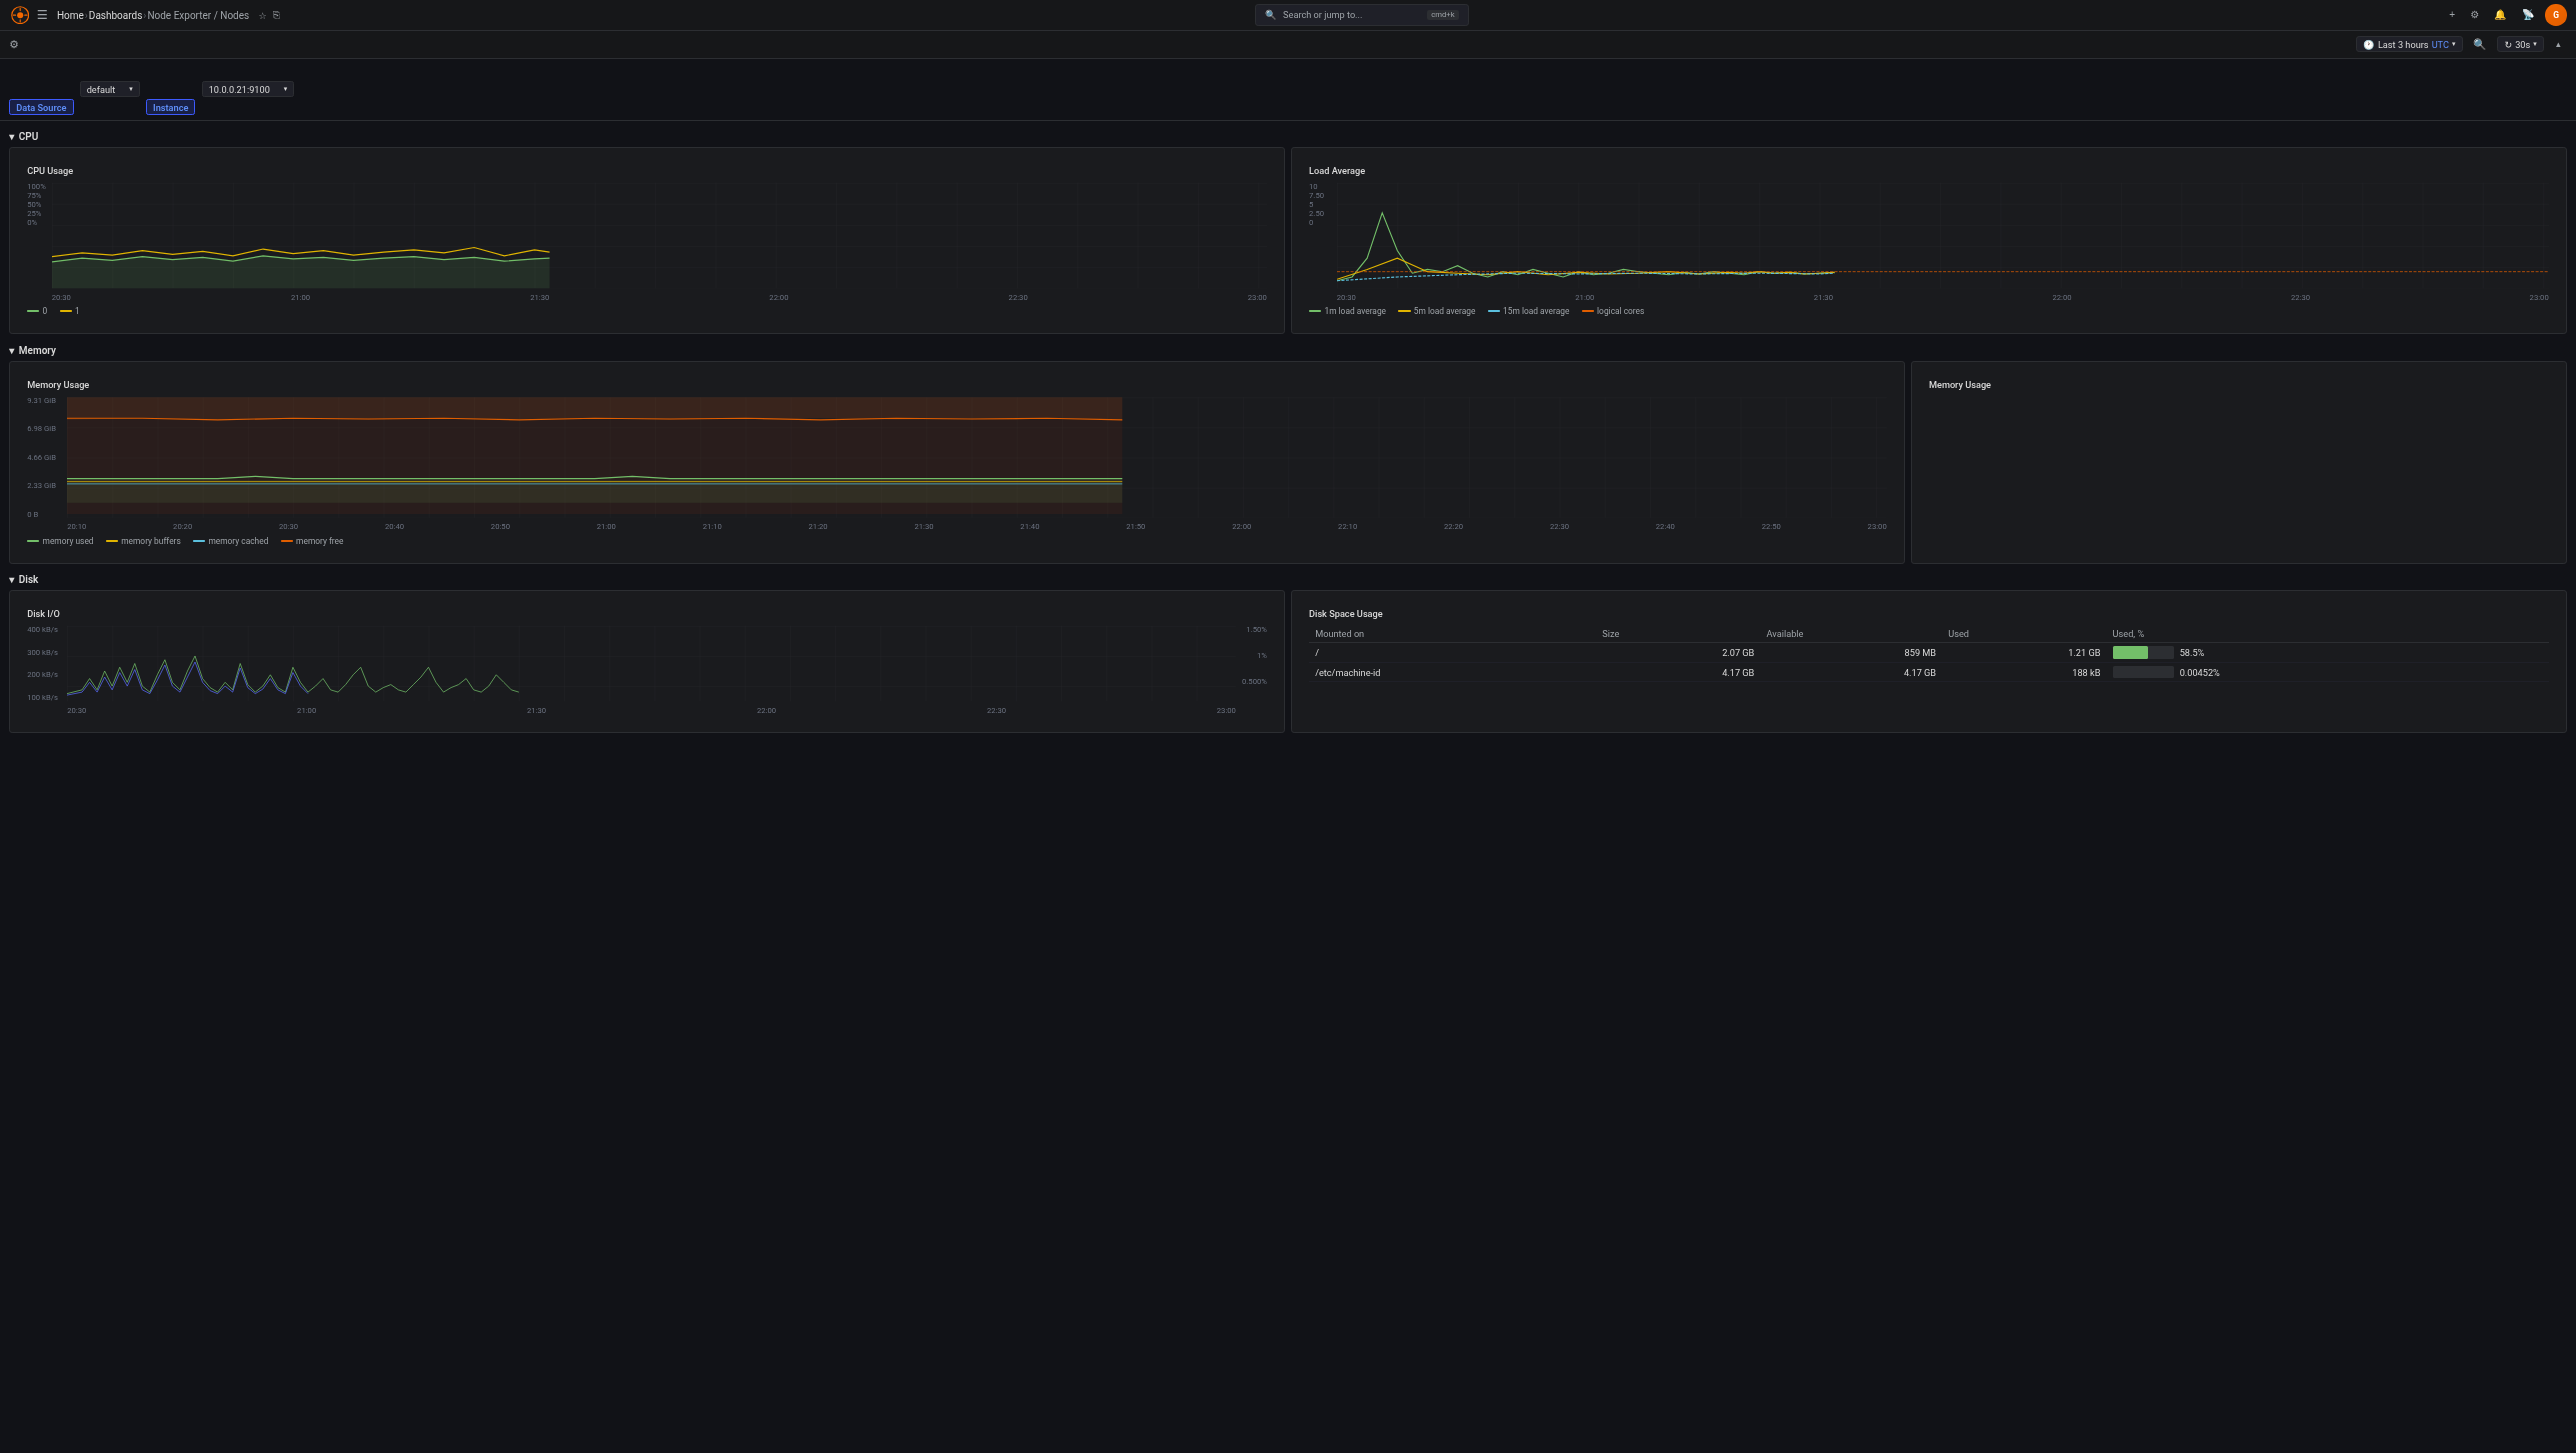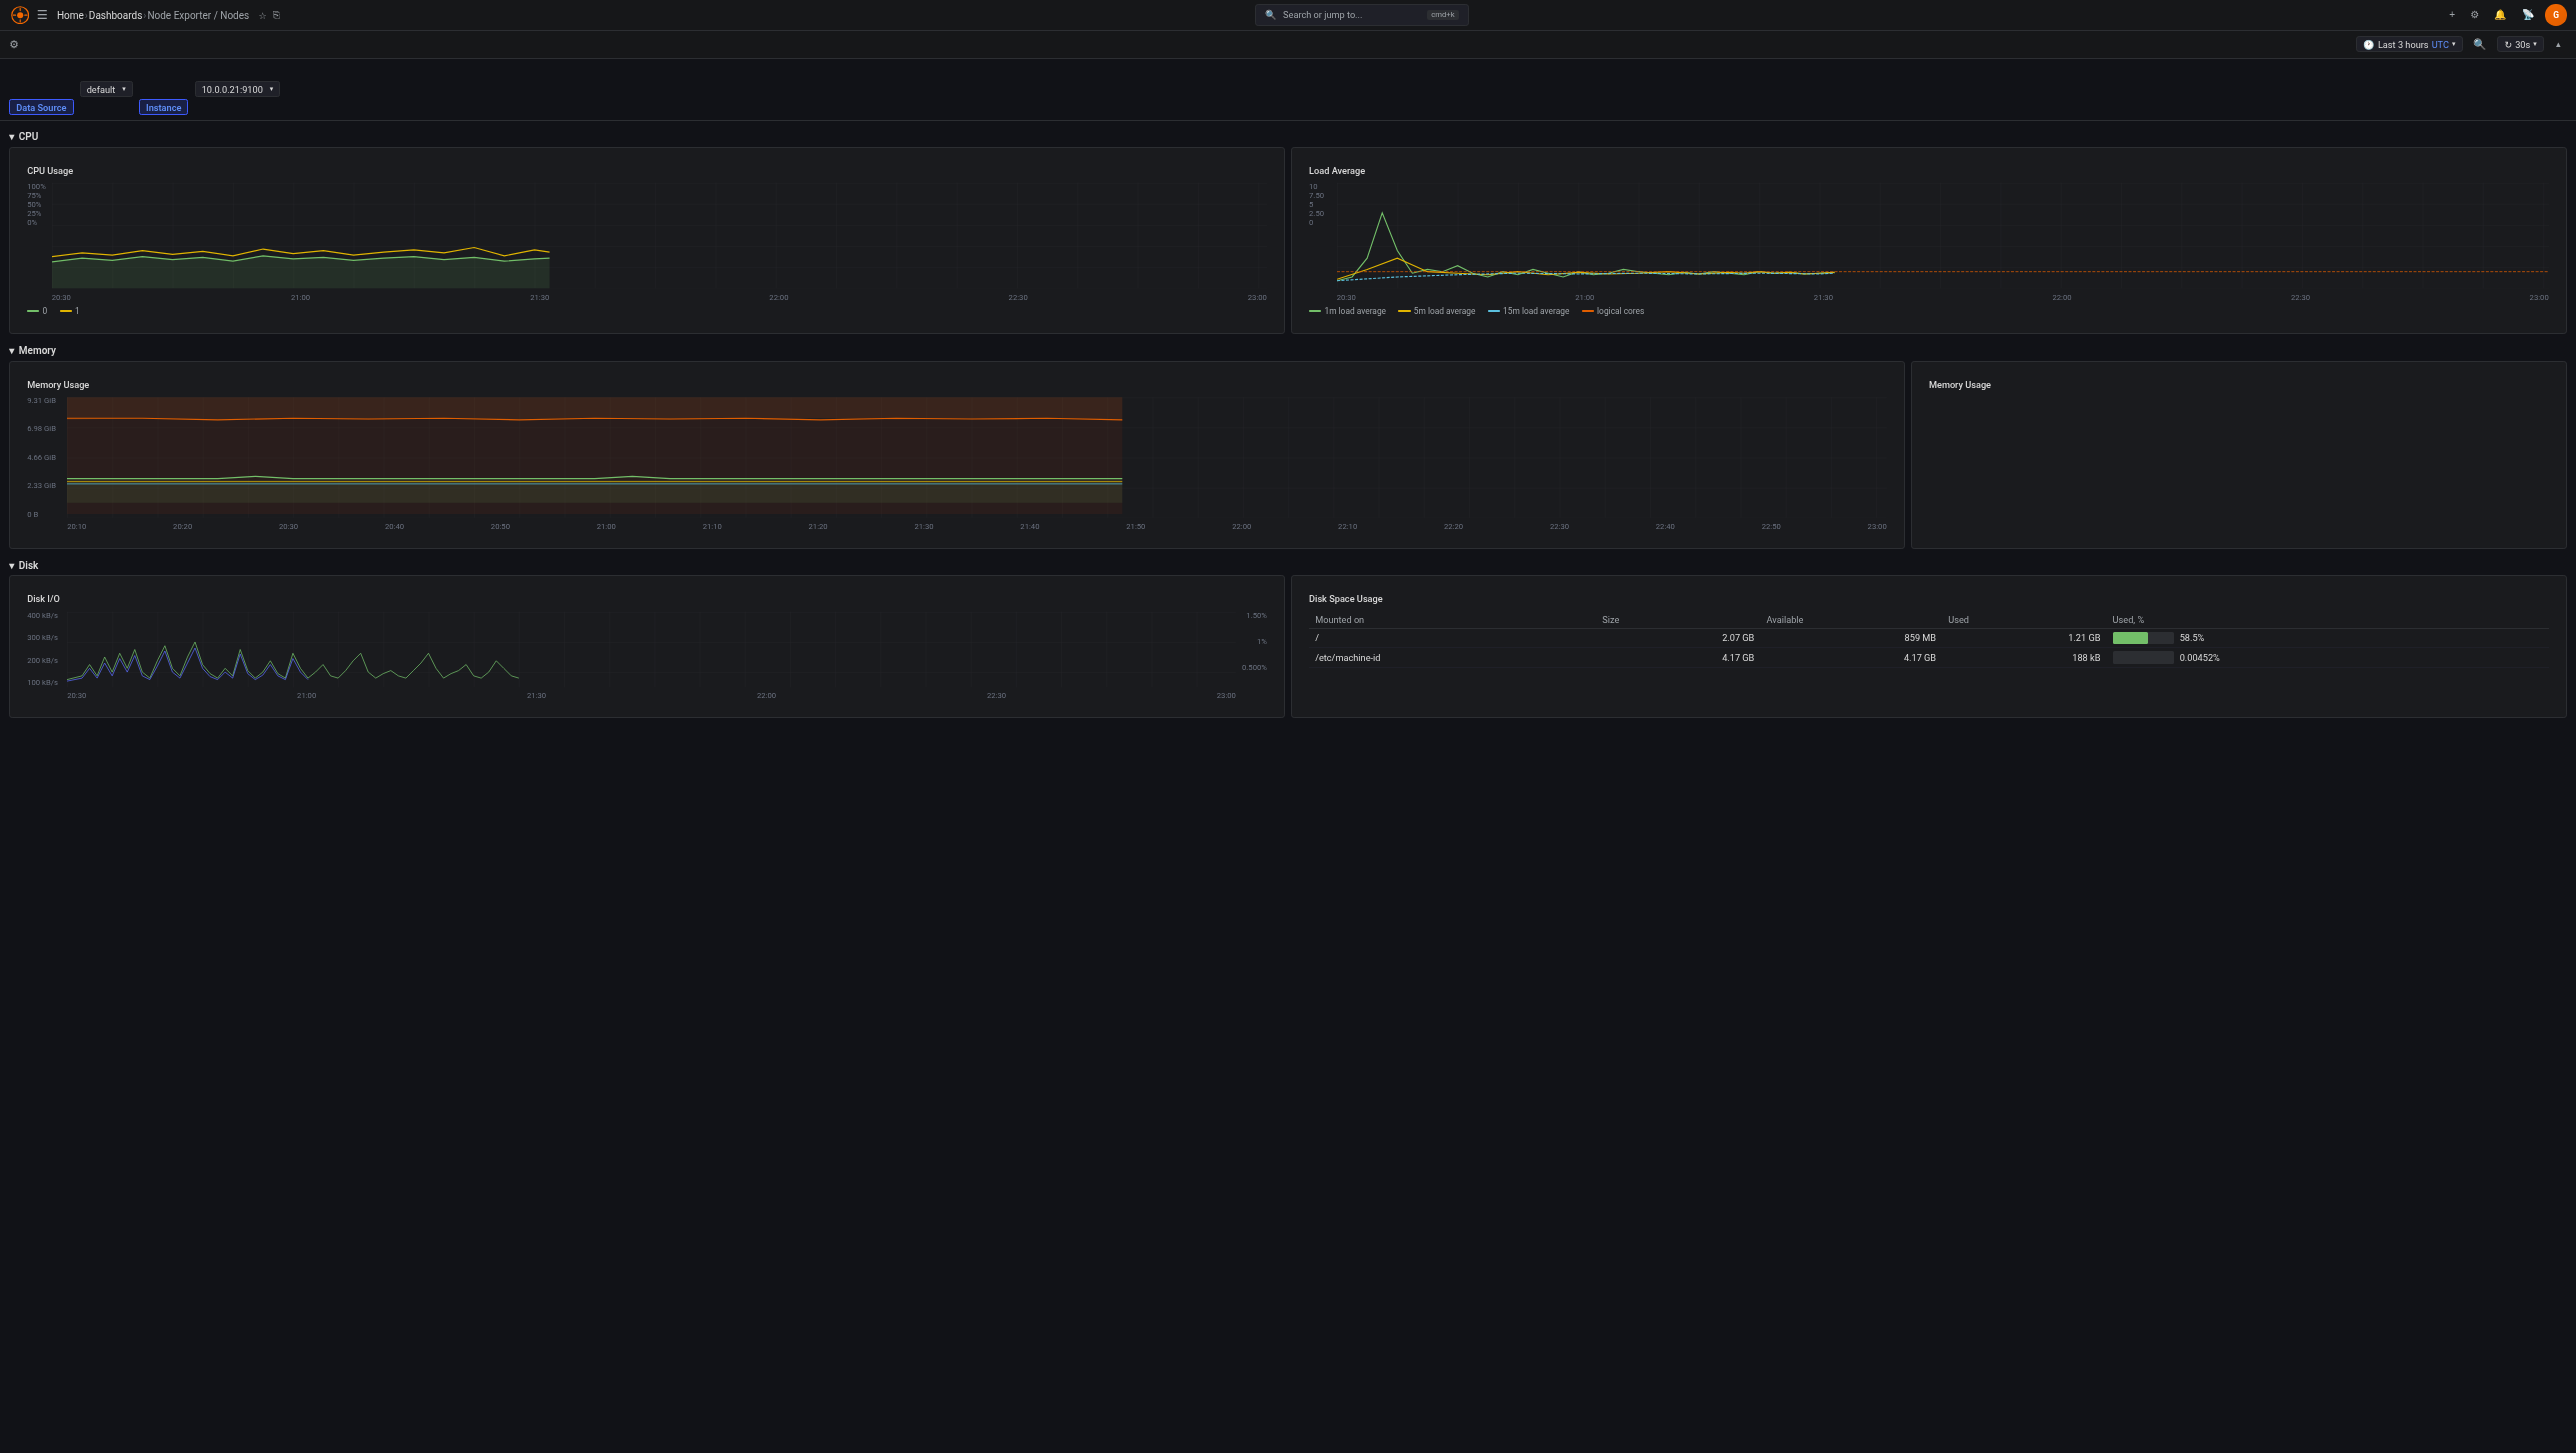--- a/index.html
+++ b/index.html
@@ -103,21 +103,21 @@
       margin-top: 36px;
     }
     .filter-value {
       background: #1f2028;
       border: 0.8px solid #2c2e32;
       border-radius: 2.3px;
       color: #d9d9d9;
       padding: 1.5px 6.1px;
       font-size: 9.2px;
       cursor: pointer;
-      display: flex; align-items: center; gap: 7px;
+      display: flex; align-items: center; gap: 14px;
     }
     
     .main { padding: 6.1px 9.2px; }
     
     .section-header {
       display: flex; align-items: center; gap: 4.6px;
       color: #d9d9d9; font-size: 10px; font-weight: 600;
       padding: 4.6px 0 4.6px 0; cursor: pointer;
     }
     
@@ -375,20 +375,38 @@
           <span>21:30</span>
           <span>21:40</span>
           <span>21:50</span>
           <span>22:00</span>
           <span>22:10</span>
           <span>22:20</span>
           <span>22:30</span>
           <span>22:40</span>
           <span>22:50</span>
           <span>23:00</span>
+        </div>
+      </div>
+      <div class="legend">
+        <div class="legend-item">
+          <div class="legend-dot" style="background:#73bf69;"></div>
+          <span>memory used</span>
+        </div>
+        <div class="legend-item">
+          <div class="legend-dot" style="background:#e0b400;"></div>
+          <span>memory buffers</span>
+        </div>
+        <div class="legend-item">
+          <div class="legend-dot" style="background:#5bc0de;"></div>
+          <span>memory cached</span>
+        </div>
+        <div class="legend-item">
+          <div class="legend-dot" style="background:#e05e00;"></div>
+          <span>memory free</span>
         </div>
       </div>
     </div>
 
     <div class="panel" style="flex:1;display:flex;flex-direction:column;">
       <div class="panel-title">Memory Usage</div>
     </div>
   </div>
 
   <div class="section-header">

